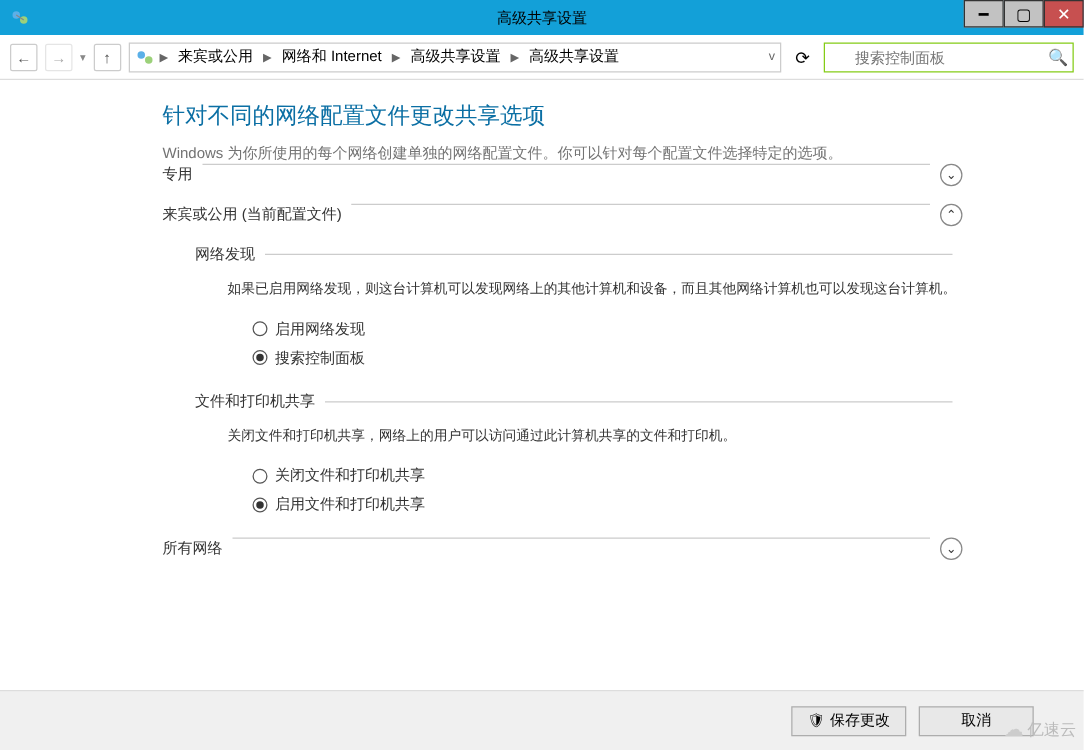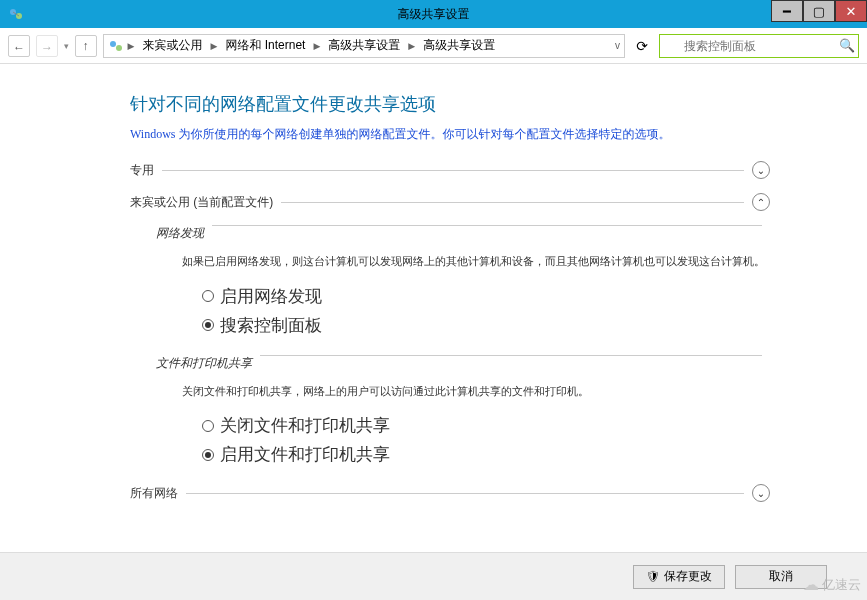--- a/index.html
+++ b/index.html
@@ -23,35 +23,35 @@
 .crumb-sep { color: #666; font-size: 9px; padding: 0 2px; }
 .crumb-end { margin-left: auto; display: flex; gap: 4px; align-items: center; }
 .refresh-btn { width: 22px; height: 22px; display: flex; align-items: center; justify-content: center; font-size: 14px; cursor: pointer; }
 .search-wrap { width: 200px; height: 24px; border: 1px solid #84cc16; display: flex; align-items: center; padding: 0 24px; }
 .search-input { border: none; outline: none; flex: 1; font-size: 12px; color: #888; }
 .search-icon { font-size: 13px; color: #666; }
 
 
 .content { padding: 16px 60px 0 60px; height: calc(100% - 28px - 36px - 48px); overflow: auto; }
 .inner { max-width: 640px; margin-left: 70px; }
-.heading { color: #0b6fa4; font-size: 18px; font-weight: normal; margin-bottom: 10px; margin-top: 12px; }
-.subheading { font-size: 12px; color: #1d4ed8; margin-bottom: 18px; font-family: Liberation Serif, serif; }
+.heading { color: #0b6fa4; font-size: 18px; font-weight: normal; margin-bottom: 10px; }
+.subheading { font-size: 12px; color: #737373; margin-bottom: 0; }
 
-.section-row { display: flex; align-items: center; margin-bottom: 14px; }
+.section-row { display: flex; align-items: flex-start; margin-bottom: 14px; }
 .section-label { font-size: 12px; color: #333; white-space: nowrap; }
 .section-line { flex: 1; height: 1px; background: #ccc; margin: 0 8px; }
 .chev { width: 18px; height: 18px; border: 1px solid #888; border-radius: 50%; display: flex; align-items: center; justify-content: center; font-size: 10px; cursor: pointer; color: #333; }
 
 .subsection { margin-left: 26px; margin-bottom: 18px; }
-.sub-row { display: flex; margin-bottom: 10px; font-style: italic; }
+.sub-row { display: flex; align-items: center; margin-bottom: 10px; }
 .sub-label { font-size: 12px; color: #333; white-space: nowrap; }
 .desc { font-size: 11px; color: #333; margin: 0 0 14px 26px; line-height: 1.7; }
 
 .radio-group { margin-left: 46px; }
-.radio-row { display: flex; align-items: center; gap: 6px; font-size: 17px; color: #333; margin-bottom: 6px; cursor: pointer; }
+.radio-row { display: flex; align-items: center; gap: 6px; font-size: 12px; color: #333; margin-bottom: 6px; cursor: pointer; }
 .radio { width: 12px; height: 12px; border: 1px solid #555; border-radius: 50%; display: inline-flex; align-items: center; justify-content: center; }
 .radio.checked::after { content: ""; width: 6px; height: 6px; background: #333; border-radius: 50%; }
 
 
 .bottombar { position: absolute; bottom: 0; left: 0; right: 0; height: 48px; background: #f0f0f0; border-top: 1px solid #ddd; display: flex; align-items: center; justify-content: flex-end; padding-right: 40px; gap: 10px; }
 .btn { min-width: 92px; height: 24px; border: 1px solid #adadad; background: #e8e8e8; font-size: 12px; display: inline-flex; align-items: center; justify-content: center; gap: 4px; cursor: pointer; padding: 0 10px; }
 .shield { font-size: 11px; }
 
 
 .watermark { position: absolute; right: 6px; bottom: 6px; font-size: 13px; color: #bbb; display: flex; align-items: center; gap: 3px; }

